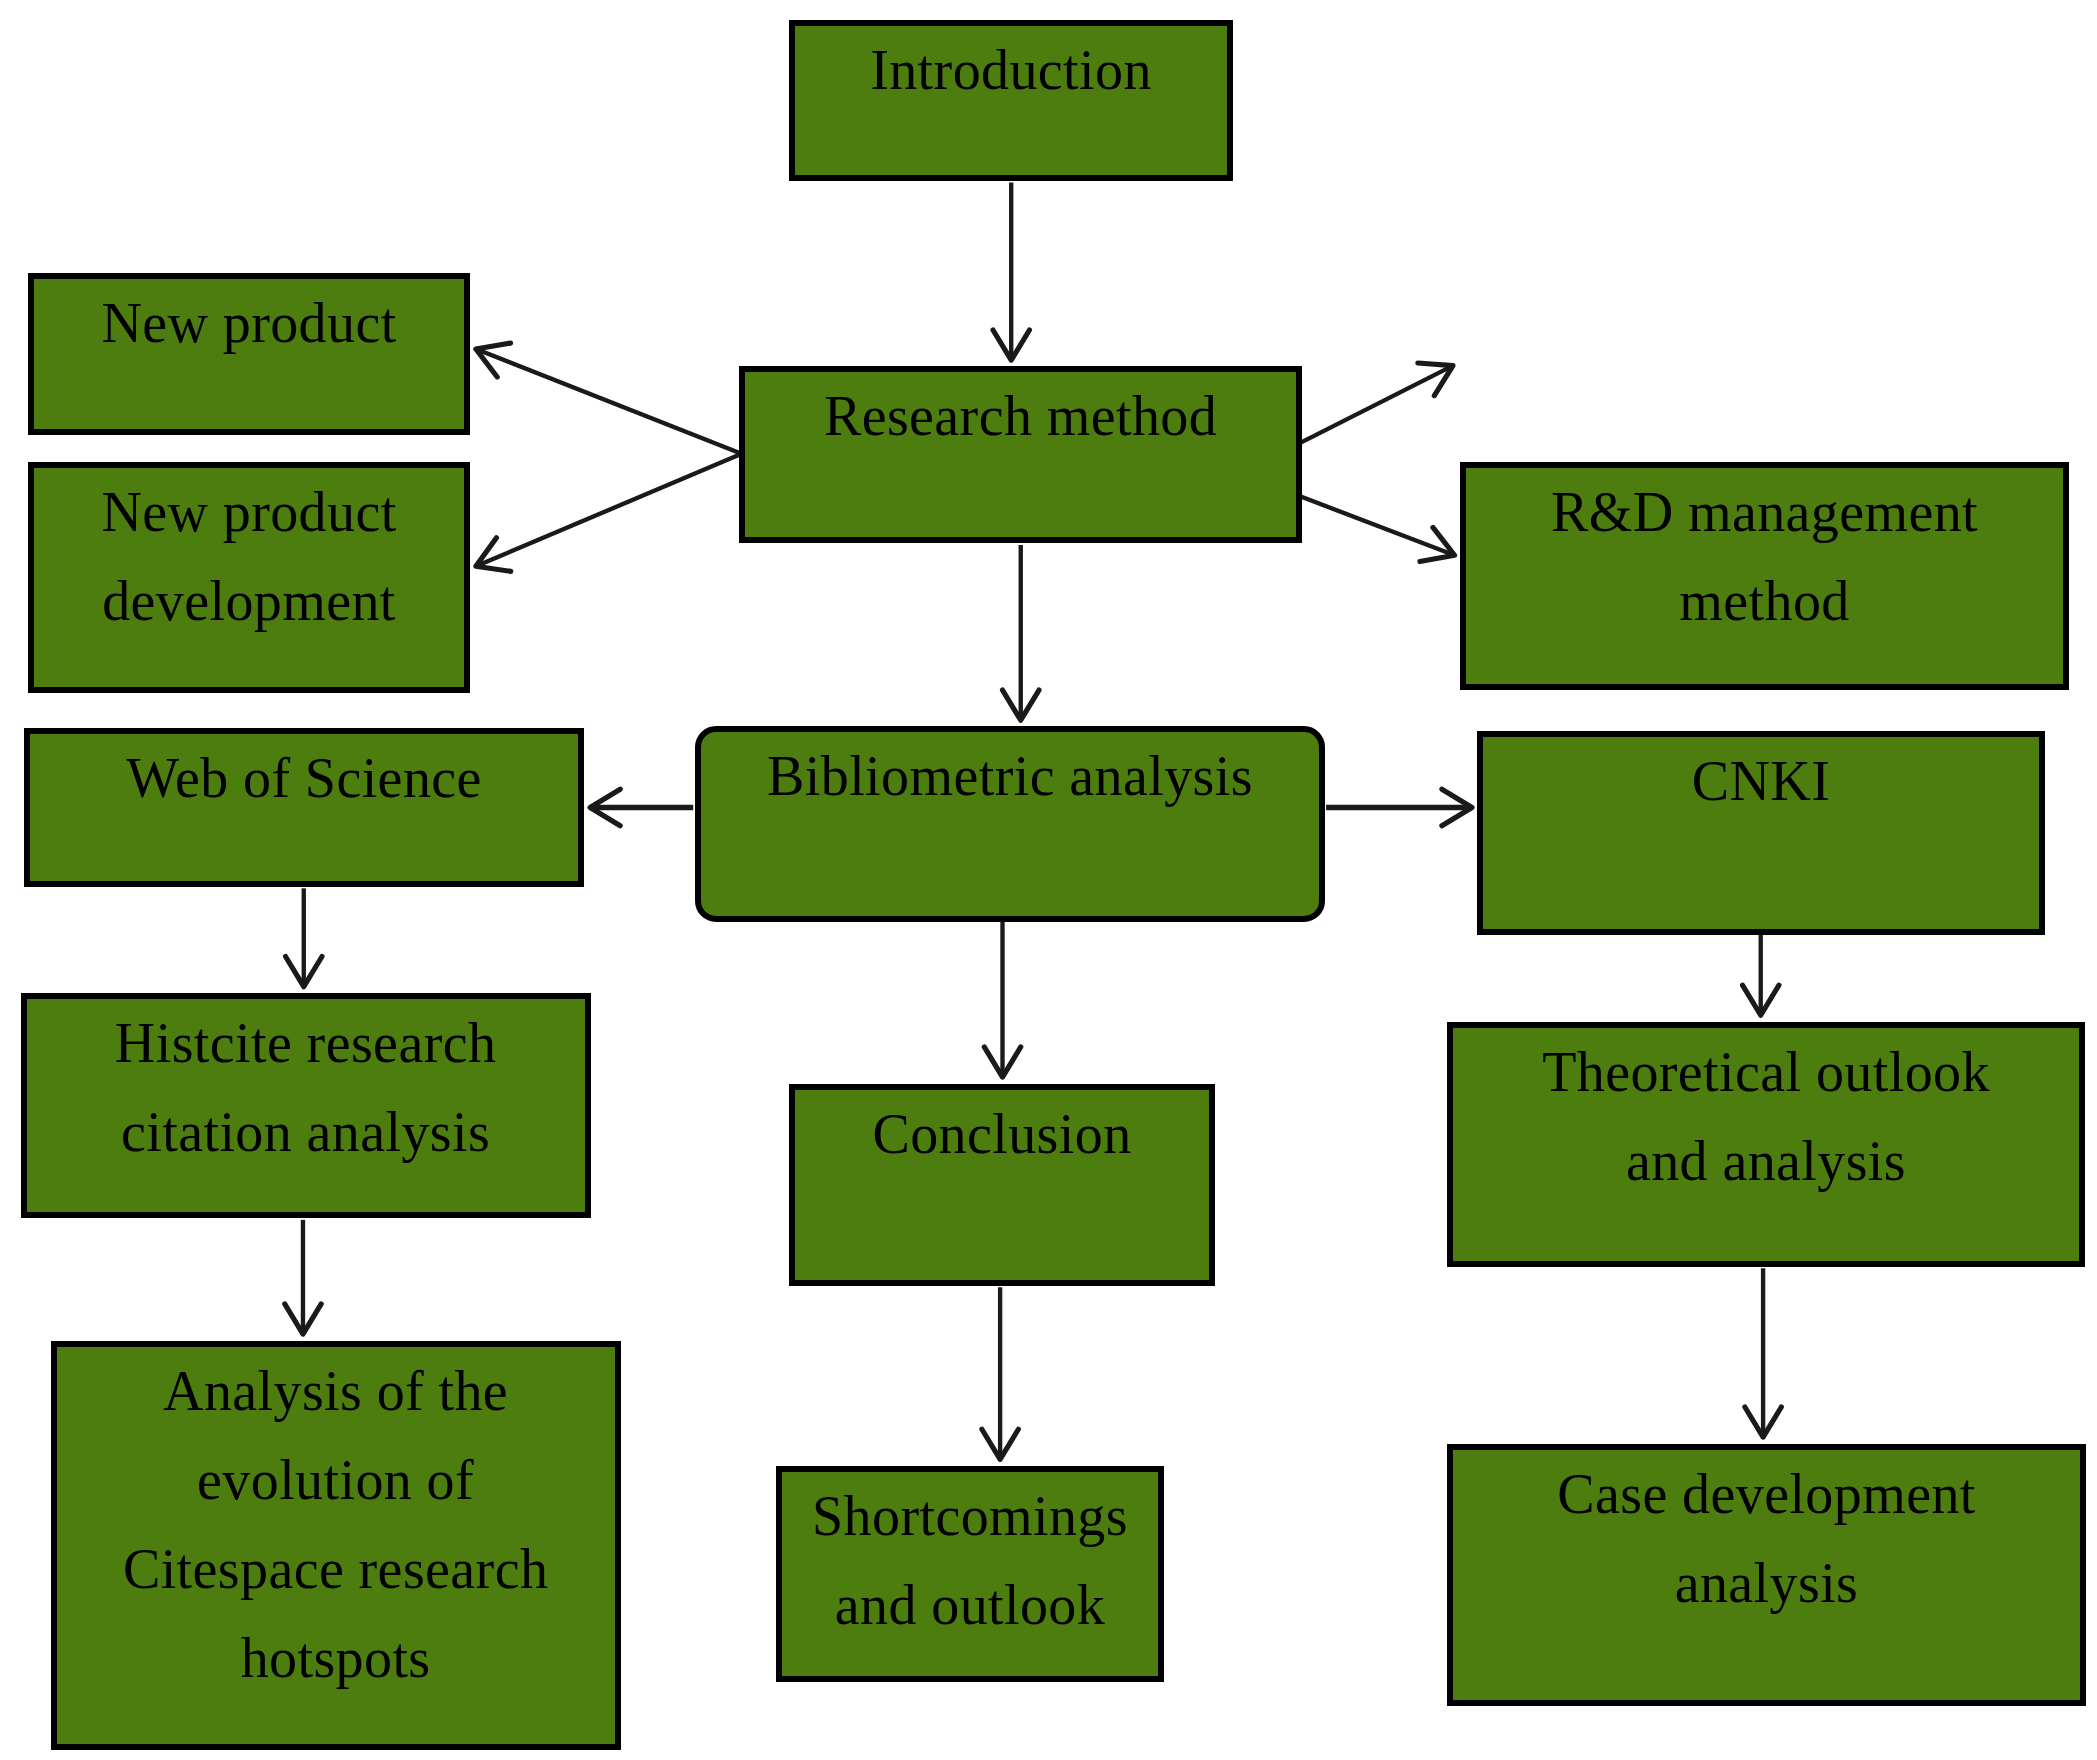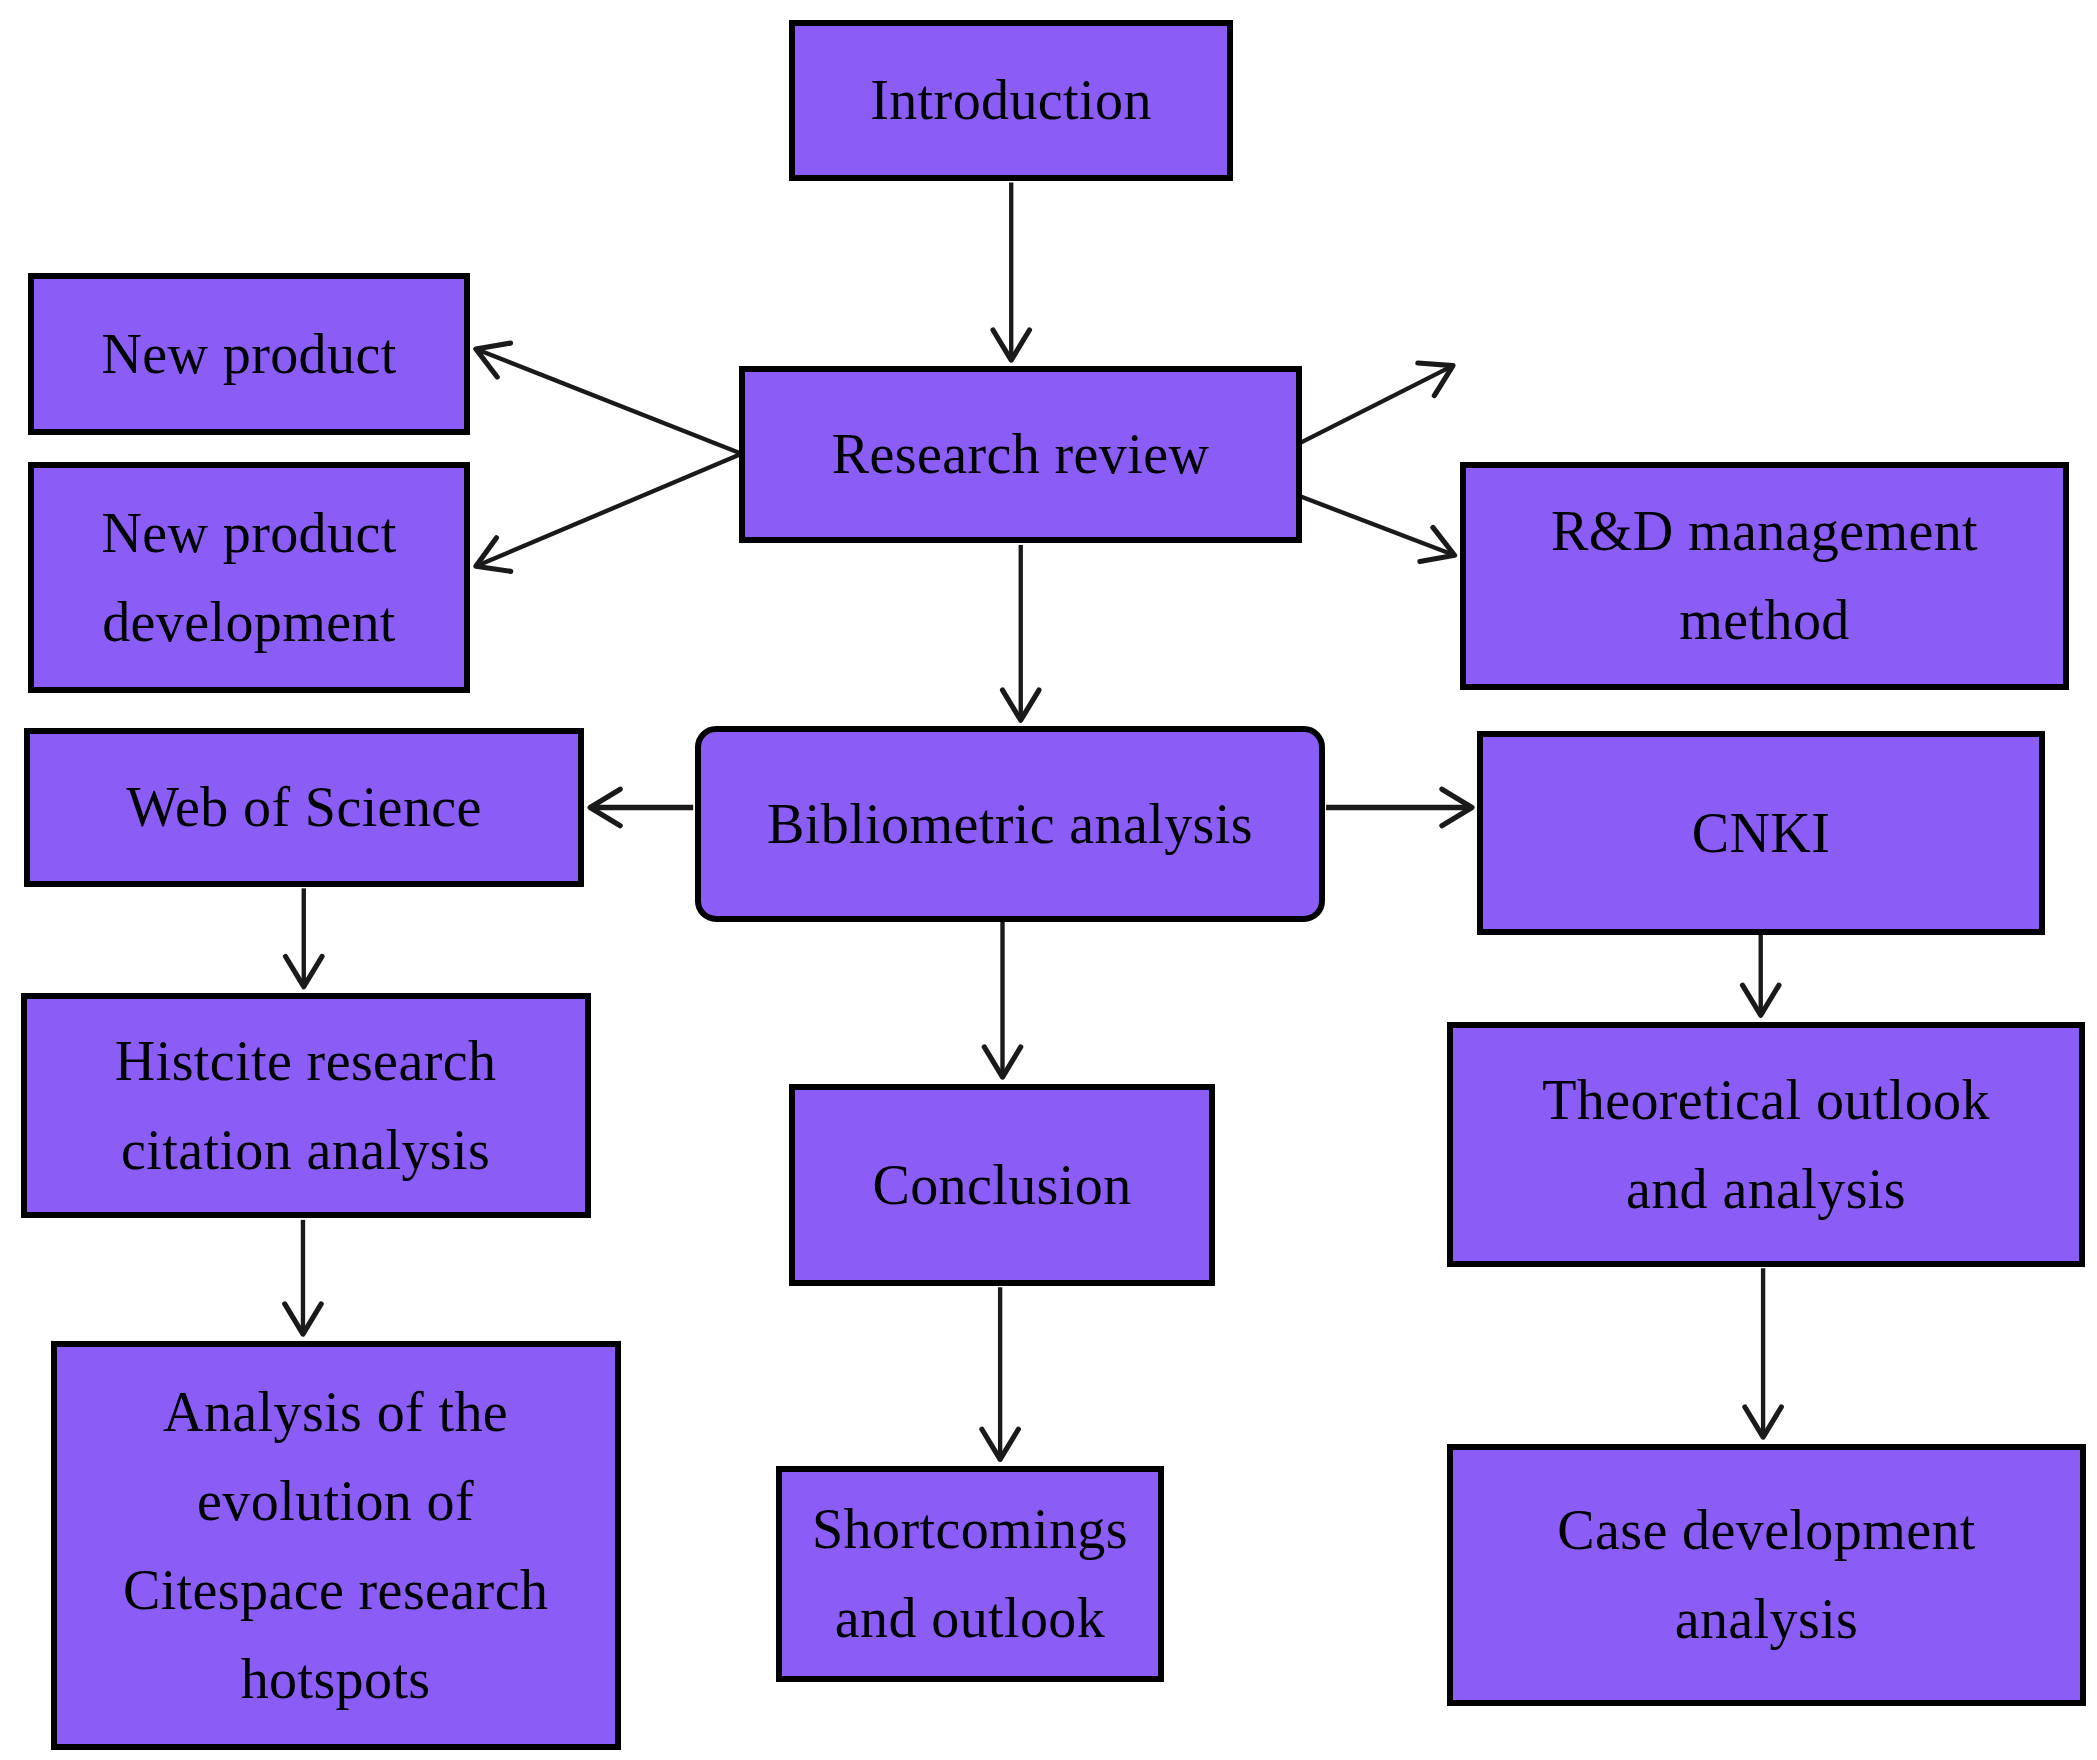--- a/index.html
+++ b/index.html
@@ -19,23 +19,22 @@
     position: absolute;
     left: 0;
     top: 0;
     width: 2097px;
     height: 1760px;
   }
   .node {
     position: absolute;
     box-sizing: border-box;
     border: 6.3px solid #000000;
-    background: #8b5cf6;
+    background: #4d7c0f;
     display: flex;
-    align-items: center;
     justify-content: center;
   }
   .node-label {
     display: block;
     text-align: center;
     color: #000000;
     font-size: 56px;
     line-height: 89px;
     white-space: pre-line;
     letter-spacing: 0.4px;
@@ -82,21 +81,21 @@
       <line x1="382" y1="1538" x2="382" y2="1682" stroke="#1a1a1a" stroke-width="5.5" marker-end="url(#arrow-open)"></line>
       <line x1="2220" y1="1124" x2="2220" y2="1280" stroke="#1a1a1a" stroke-width="5.5" marker-end="url(#arrow-open)"></line>
       <line x1="2223" y1="1599" x2="2223" y2="1812" stroke="#1a1a1a" stroke-width="5.5" marker-end="url(#arrow-open)"></line>
     </svg>
 
   <div class="node" id="n-intro">
     <span class="node-label">Introduction</span>
   </div>
 
   <div class="node" id="n-review">
-    <span class="node-label">Research review</span>
+    <span class="node-label">Research method</span>
   </div>
 
   <div class="node" id="n-newprod">
     <span class="node-label">New product</span>
   </div>
 
   <div class="node" id="n-npd">
     <span class="node-label">New product
 development</span>
   </div>

